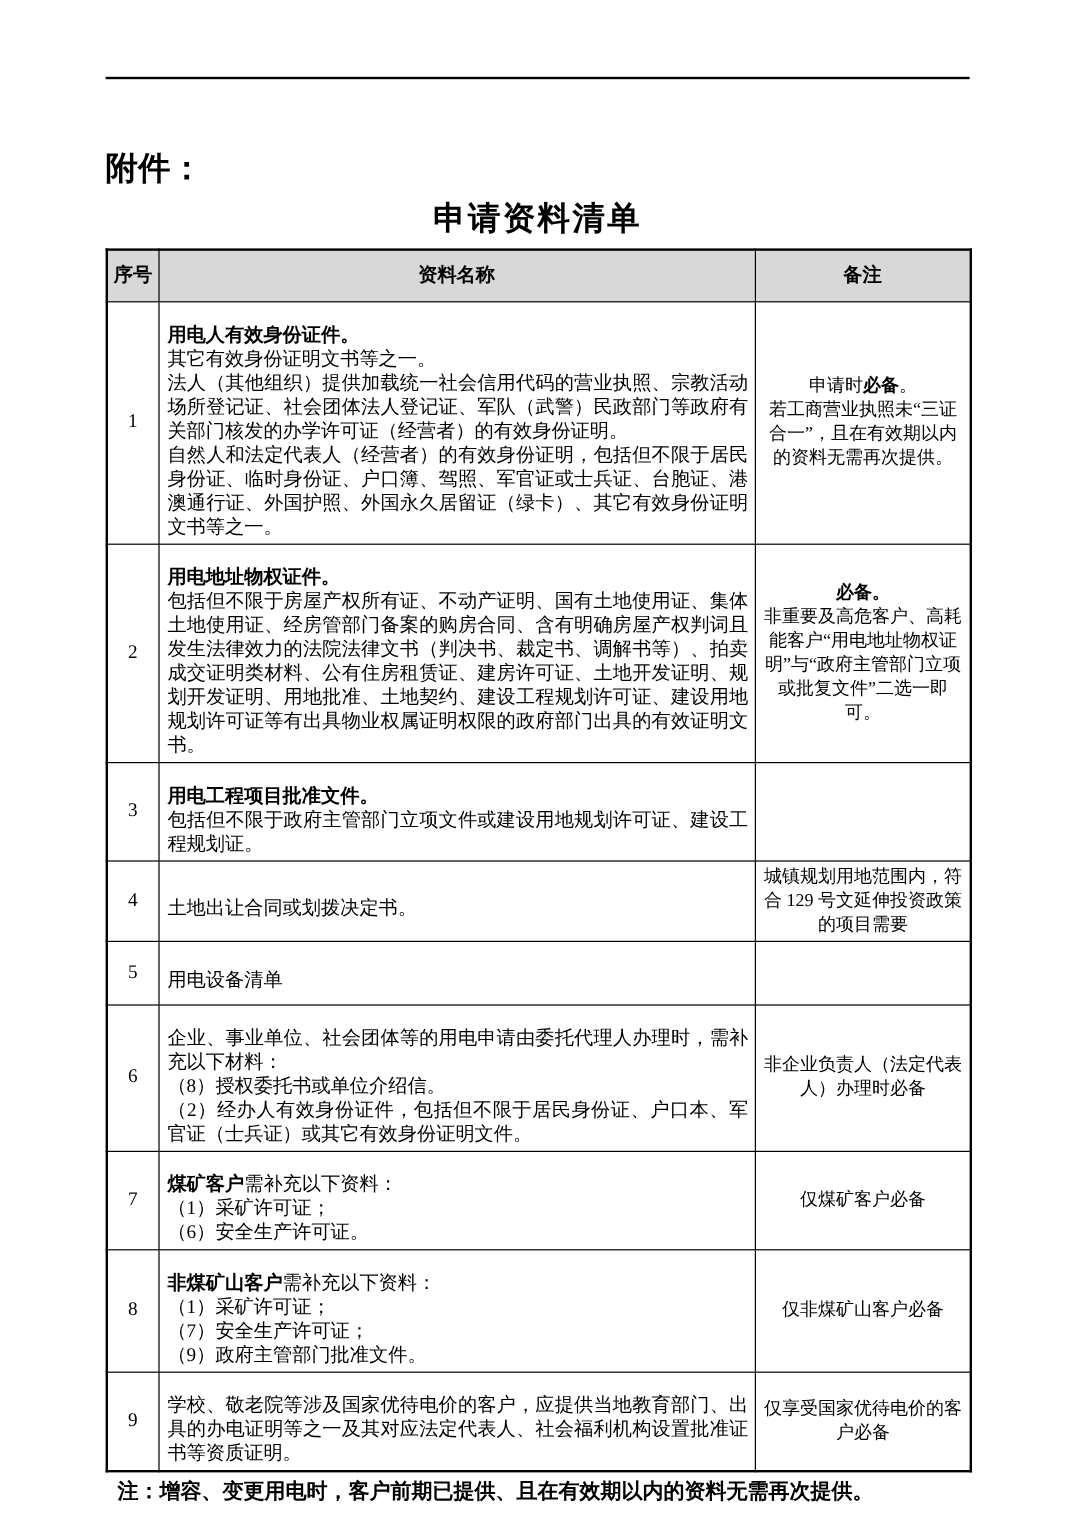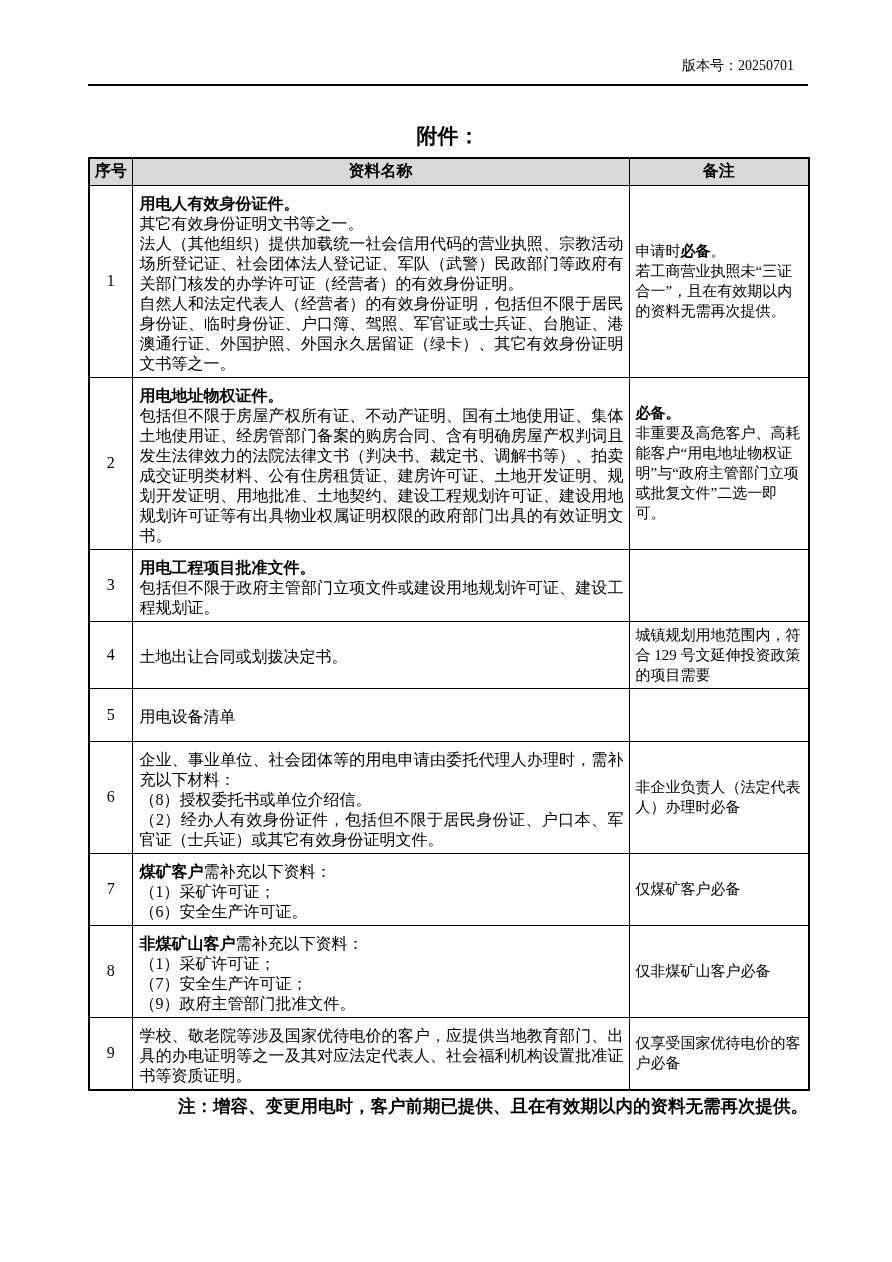--- a/index.html
+++ b/index.html
@@ -24,26 +24,25 @@
     line-height: 20px;
     padding-right: 14px;
   }
   .top-rule {
     border: none;
     border-bottom: 2.5px solid #000000;
     margin-top: 8px;
   }
 
   .attachment-label {
-    margin-top: 36px;
-    font-family: "Liberation Sans", sans-serif;
-    font-weight: 700;
-    font-size: 21px;
+    margin-top: 60px;
+    font-family: "Liberation Sans", sans-serif;
+    font-weight: 700;
+    font-size: 27px;
     line-height: 28px;
-    text-align: center;
   }
 
   .doc-title {
     margin-top: 10px;
     text-align: center;
     font-size: 27px;
     font-weight: 700;
     letter-spacing: 2px;
     line-height: 36px;
   }
@@ -58,76 +57,75 @@
   table.materials, table.materials th, table.materials td {
     border: 1px solid #000000;
   }
   table.materials { border: 2px solid #000000; }
   col.c-no { width: 43px; }
   col.c-name { width: 497px; }
   col.c-remark { width: 180px; }
 
   th {
     background: #d8d8d8;
-    height: 27px;
+    height: 43px;
     font-family: "Liberation Sans", sans-serif;
     font-weight: 700;
     font-size: 16px;
     text-align: center;
     vertical-align: middle;
   }
   td {
     vertical-align: middle;
     font-size: 16px;
     line-height: 20px;
   }
   td.col-no {
     text-align: center;
     font-size: 16px;
   }
   td.col-name {
-    padding: 8px 5px 3px 7px;
+    padding: 18px 5px 3px 7px;
     text-align: justify;
   }
   td.col-remark {
     padding: 3px 5px 3px 6px;
     font-size: 15px;
     line-height: 20px;
-    text-align: left;
+    text-align: center;
   }
   td p { margin: 0; }
   .b {
     font-family: "Liberation Sans", sans-serif;
     font-weight: 700;
   }
   
   tbody tr:nth-child(4) td { height: 59px; }
   tbody tr:nth-child(5) td { height: 53px; }
 
   .footer-note {
     margin-top: 3px;
     margin-left: 10px;
     font-family: "Liberation Sans", sans-serif;
     font-weight: 700;
     font-size: 17.5px;
     line-height: 24px;
-    text-align: right;
   }
 </style>
 </head>
 <body>
 
 <div class="page">
   <div class="content">
 
-    <div class="version-line">版本号：20250701</div>
     <hr class="top-rule">
 
     <div class="attachment-label">附件：</div>
 
+    <div class="doc-title">申请资料清单</div>
 
     <table class="materials">
       <colgroup>
         <col class="c-no">
         <col class="c-name">
         <col class="c-remark">
       </colgroup>
       <thead>
         <tr>
           <th>序号</th>

